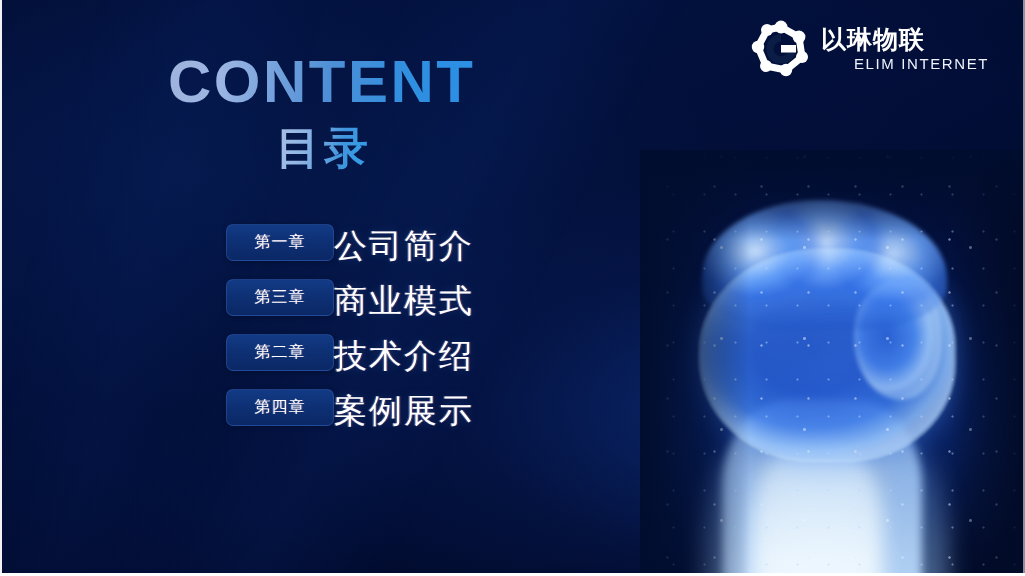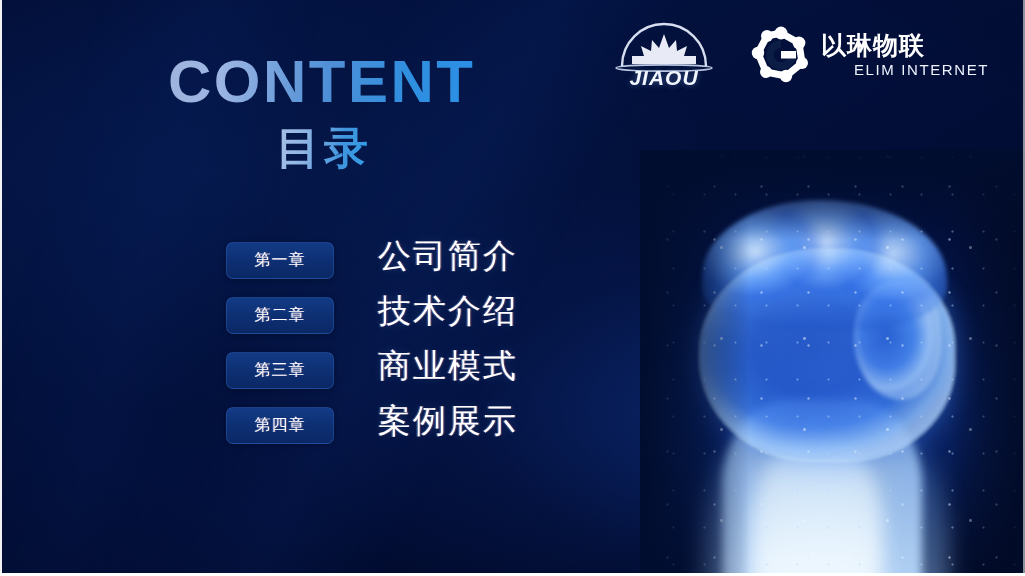--- a/index.html
+++ b/index.html
@@ -173,37 +173,36 @@
   .elim-en{
     margin-top:4px;
     font-size:15px; color:#eef3ff; letter-spacing:1.6px;
     font-family:"Liberation Sans", sans-serif;
     margin-left:33px;
   }
 
   
   .toc{ position:absolute; left:226px; top:224px; }
   .toc-row{
-    display:flex; align-items:flex-end; height:55px;
+    display:flex; align-items:flex-start; height:55px;
   }
   .toc-chip{
     width:108px; height:37px; border-radius:7px;
     background:linear-gradient(180deg,#123a85 0%, #0d2f72 55%, #0b2865 100%);
     border:1px solid rgba(60,110,200,0.35);
     display:flex; align-items:center; justify-content:center;
     box-shadow:0 1px 5px rgba(0,0,0,0.28);
     flex:0 0 auto;
   }
   .toc-chip-label{
     font-size:16px; color:#ffffff; letter-spacing:1px;
     font-family:"Liberation Sans", sans-serif;
     text-shadow:1px 0 0 rgba(255,120,110,0.30), -1px 0 0 rgba(110,170,255,0.35);
   }
   .toc-title{
-    margin-left:44px;
     font-size:33px; color:#ffffff; letter-spacing:2px; font-weight:normal;
     font-family:"Liberation Sans", sans-serif;
     text-shadow:
       1.2px 0 0 rgba(255,110,100,0.28),
       -1.2px 0 0 rgba(120,180,255,0.40),
       0 0 10px rgba(120,175,255,0.20);
     white-space:nowrap;
   }
 
   
@@ -236,28 +235,20 @@
     <div class="fist-mask-top"></div>
   </div>
 
   <div class="headline">
     <div class="headline-en">CONTENT</div>
     <div class="headline-cn">目录</div>
   </div>
 
   <div class="logos">
 
-    <div class="logo-jiaou">
-      <svg width="108" height="56" viewBox="0 0 108 56">
-        <path d="M12 48 A42 42 0 0 1 96 48" fill="none" stroke="#e9f0ff" stroke-width="2.4" opacity="0.92"></path>
-        <path d="M54 16 L59 30 L66 22 L67 33 L77 28 L74 38 L86 38 L86 46 L22 46 L22 38 L34 38 L31 28 L41 33 L42 22 L49 30 Z" fill="#f4f8ff" opacity="0.95"></path>
-        <ellipse cx="54" cy="50" rx="48" ry="3.1" fill="none" stroke="#dce7ff" stroke-width="1.6" opacity="0.85"></ellipse>
-      </svg>
-      <div class="jiaou-word">JIAOU</div>
-    </div>
 
     <div class="logo-elim">
       <svg width="62" height="62" viewBox="0 0 62 62">
         <g fill="#ffffff">
           <path d="M31 5 a10 10 0 0 1 8.7 5 l6.5 3.8 a9 9 0 1 1 -7 11.6 l-9.4 0 a4 4 0 0 0 0 8 l6.6 0 0 -3.2 a4.4 4.4 0 1 1 8.8 0 l0 4.6 a9 9 0 0 1 -4.5 7.8 l-5.8 3.4 a9.2 9.2 0 1 1 -9.2 -15.9 l0 -1.2 a9.4 9.4 0 0 1 1.5 -18 a10 10 0 0 1 3.8 -5.9 z" opacity="0"></path>
         </g>
         <circle cx="31" cy="9" r="6.4" fill="#ffffff"></circle>
         <circle cx="49" cy="19" r="6.4" fill="#ffffff"></circle>
         <circle cx="52" cy="39" r="6.0" fill="#ffffff"></circle>
         <circle cx="36" cy="52" r="6.2" fill="#ffffff"></circle>
@@ -280,30 +271,30 @@
 
     <div class="toc-row">
       <div class="toc-chip">
         <span class="toc-chip-label">第一章</span>
       </div>
       <div class="toc-title">公司简介</div>
     </div>
 
     <div class="toc-row">
       <div class="toc-chip">
-        <span class="toc-chip-label">第二章</span>
-      </div>
-      <div class="toc-title">技术介绍</div>
+        <span class="toc-chip-label">第三章</span>
+      </div>
+      <div class="toc-title">商业模式</div>
     </div>
 
     <div class="toc-row">
       <div class="toc-chip">
-        <span class="toc-chip-label">第三章</span>
-      </div>
-      <div class="toc-title">商业模式</div>
+        <span class="toc-chip-label">第二章</span>
+      </div>
+      <div class="toc-title">技术介绍</div>
     </div>
 
     <div class="toc-row">
       <div class="toc-chip">
         <span class="toc-chip-label">第四章</span>
       </div>
       <div class="toc-title">案例展示</div>
     </div>
 
   </div>

